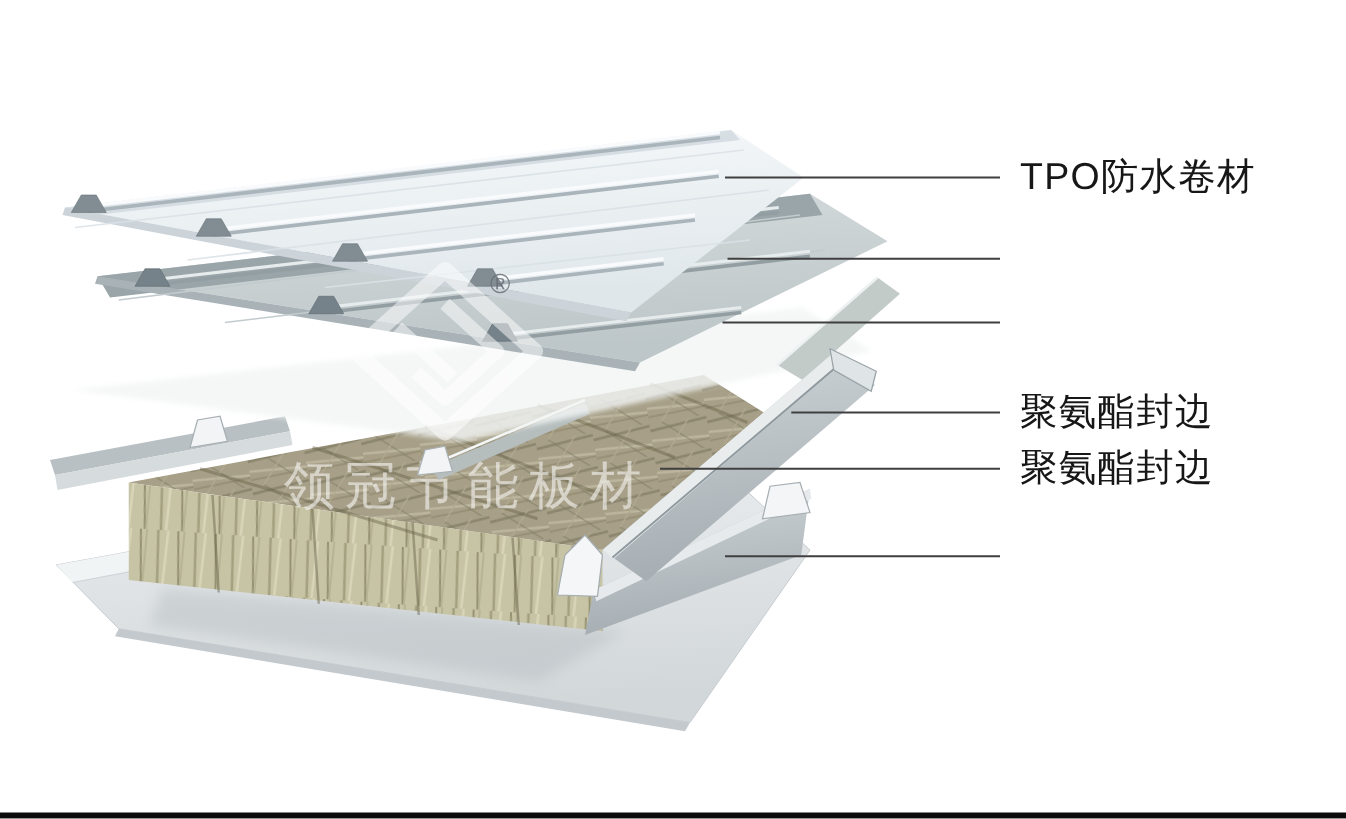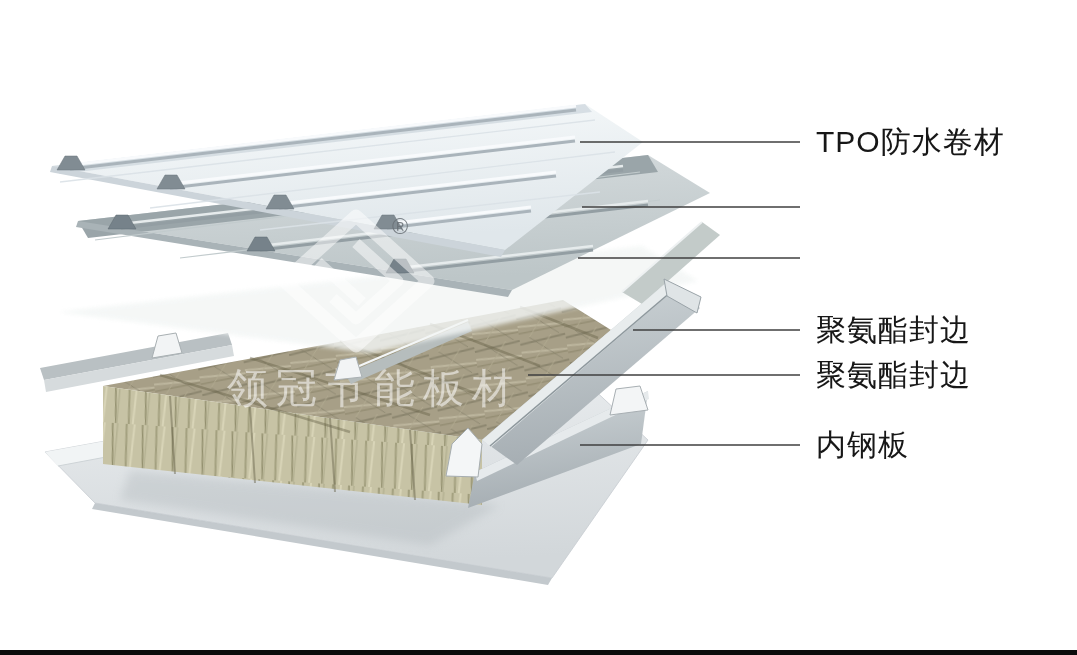--- a/index.html
+++ b/index.html
@@ -185,19 +185,18 @@
     <line x1="578" y1="258" x2="800" y2="258"></line>
     <line x1="633" y1="330" x2="800" y2="330"></line>
     <line x1="528" y1="375" x2="800" y2="375"></line>
     <line x1="580" y1="445" x2="800" y2="445"></line>
   </g>
 </svg>
 
 <div class="layer-label" style="top:123px">TPO防水卷材</div>
 <div class="layer-label" style="top:311px">聚氨酯封边</div>
 <div class="layer-label" style="top:356px">聚氨酯封边</div>
-<div class="layer-label" style="top:426px">内钢板</div>
 
 <div class="reg-mark">®</div>
 
 <div class="footer-bar"></div>
 
 </div>
 
 </body></html>

